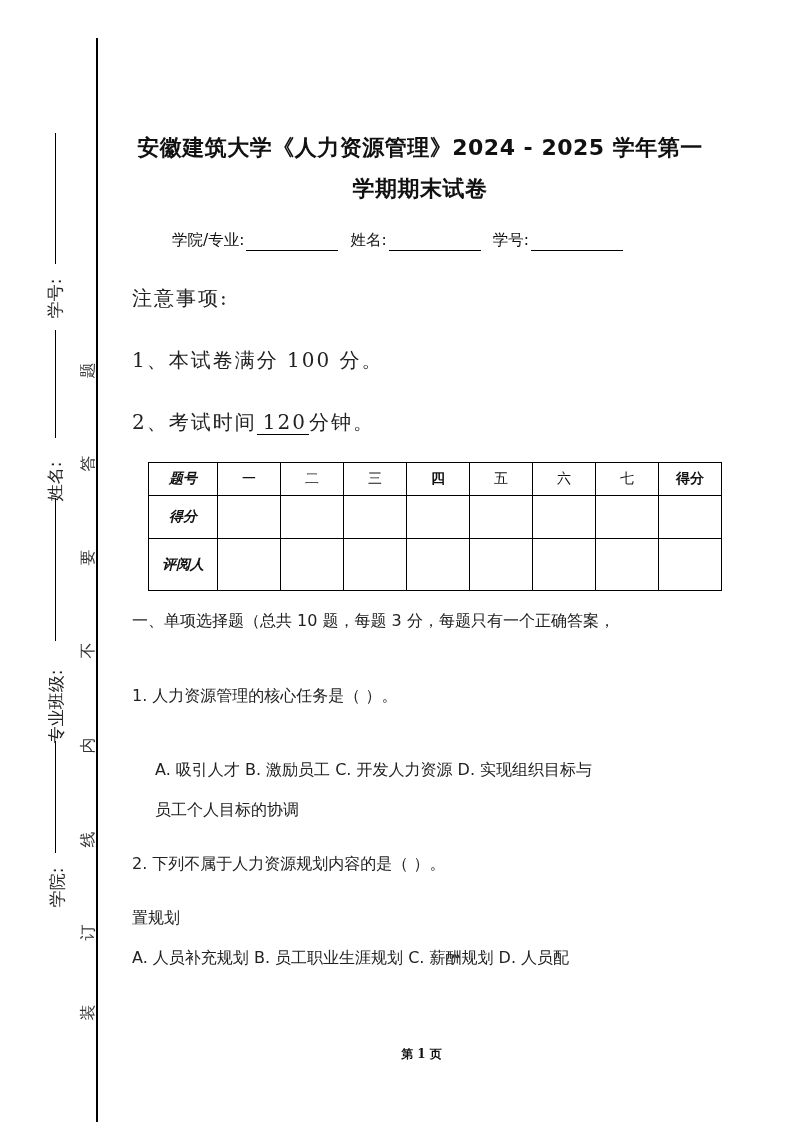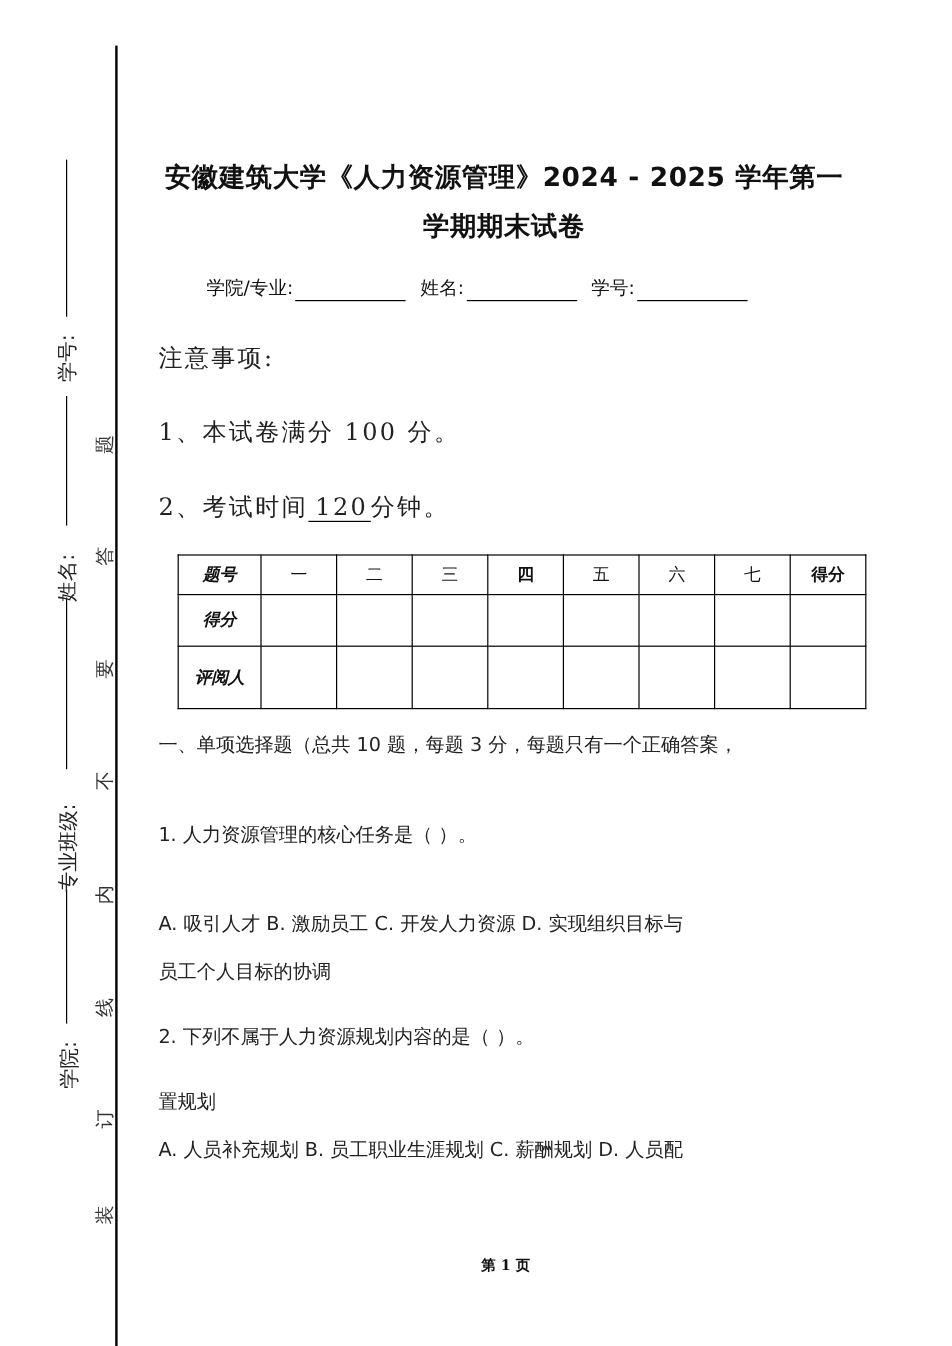--- a/index.html
+++ b/index.html
@@ -112,21 +112,21 @@
 </tbody>
   </table>
 
 <div class="body-text" style="top:601px;">
   <div>一、单项选择题（总共  10  题，每题  3  分，每题只有一个正确答案，</div>
 </div>
 
 <div class="body-text" style="top:676px;">
   <div>1. 人力资源管理的核心任务是（    ）。</div>
 </div>
-<div class="body-text" style="top:750px;">
+<div class="body-text" style="top:750px;margin-left:23px;">
   <div>A. 吸引人才   B. 激励员工   C. 开发人力资源   D. 实现组织目标与</div>
   <div>员工个人目标的协调</div>
 </div>
 
 <div class="body-text" style="top:844px;">
   <div>2. 下列不属于人力资源规划内容的是（    ）。</div>
 </div>
 <div class="body-text" style="top:898px;">
   <div>置规划</div>
   <div>A. 人员补充规划   B. 员工职业生涯规划   C. 薪酬规划   D. 人员配</div>

